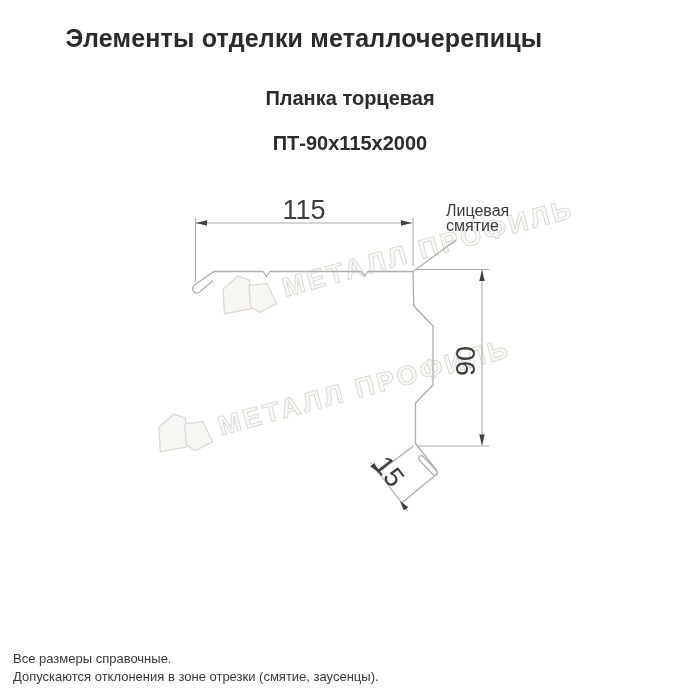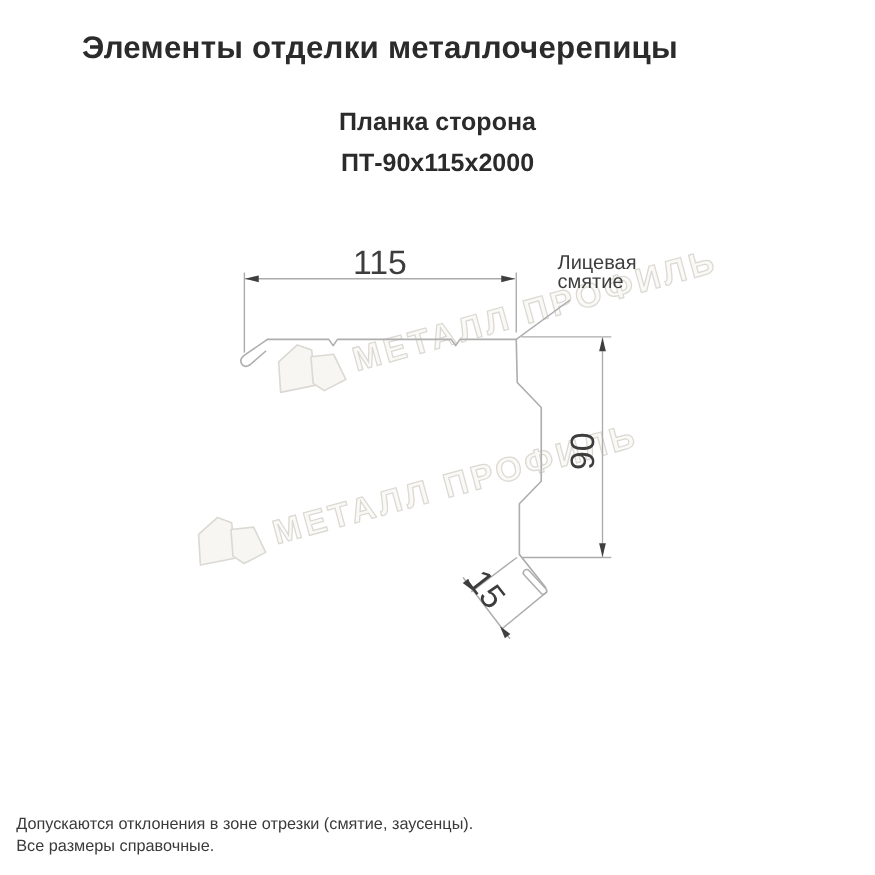--- a/index.html
+++ b/index.html
@@ -6,21 +6,21 @@
   .canvas{
     position:relative;width:700px;height:700px;background:#ffffff;overflow:hidden;
     font-family:"Liberation Sans",sans-serif;
   }
   .page-title{
     position:absolute;top:24px;left:0;width:608px;text-align:center;
     font-size:25px;font-weight:bold;color:#2b2b2b;letter-spacing:0.2px;
   }
   .subtitle-block{position:absolute;top:87px;left:0;width:700px;text-align:center;color:#2b2b2b;}
   .product-name{font-size:20px;font-weight:bold;line-height:22px;}
-  .product-sku{font-size:20px;font-weight:bold;line-height:22px;margin-top:11px;}
+  .product-sku{font-size:20px;font-weight:bold;line-height:22px;margin-top:23px;}
   .face-label{
     position:absolute;left:446px;top:203px;width:66px;text-align:left;
     font-size:16px;line-height:15px;color:#3d3d3d;
   }
   .drawing-svg{position:absolute;left:0;top:0;}
   .footer-notes{
     position:absolute;left:13px;top:650px;font-size:13px;line-height:18px;color:#3a3a3a;
   }
   .dim-text{font-size:27px;fill:#3d3d3d;}
   .wm-text{
@@ -29,21 +29,21 @@
   }
 </style>
 </head>
 <body>
 
 <div class="canvas">
 
   <div class="page-title">Элементы отделки металлочерепицы</div>
 
   <div class="subtitle-block">
-    <div class="product-name">Планка сторона</div>
+    <div class="product-name">Планка торцевая</div>
     <div class="product-sku">ПТ-90х115х2000</div>
   </div>
 
   <svg class="drawing-svg" width="700" height="700" viewBox="0 0 700 700">
 
     <g transform="translate(212 280) rotate(-15.5)">
       <g fill="#f7f6f3" stroke="#dbd9d3" stroke-width="1.3" stroke-linejoin="round">
         <path d="M3 36 L8 12 L26 3 L36 10 L31 38 Z"></path>
         <path d="M30 36 L34 15 L52 18 L56 40 L37 44 Z"></path>
       </g>
@@ -110,17 +110,17 @@
 
     <line x1="413" y1="271.5" x2="456" y2="240" stroke="#ababab" stroke-width="1.1"></line>
   </svg>
 
   <div class="face-label">
     <div>Лицевая</div>
     <div>смятие</div>
   </div>
 
   <div class="footer-notes">
+    <div>Все размеры справочные.</div>
     <div>Допускаются отклонения в зоне отрезки (смятие, заусенцы).</div>
-    <div>Все размеры справочные.</div>
   </div>
 
 </div>
 
 </body></html>

